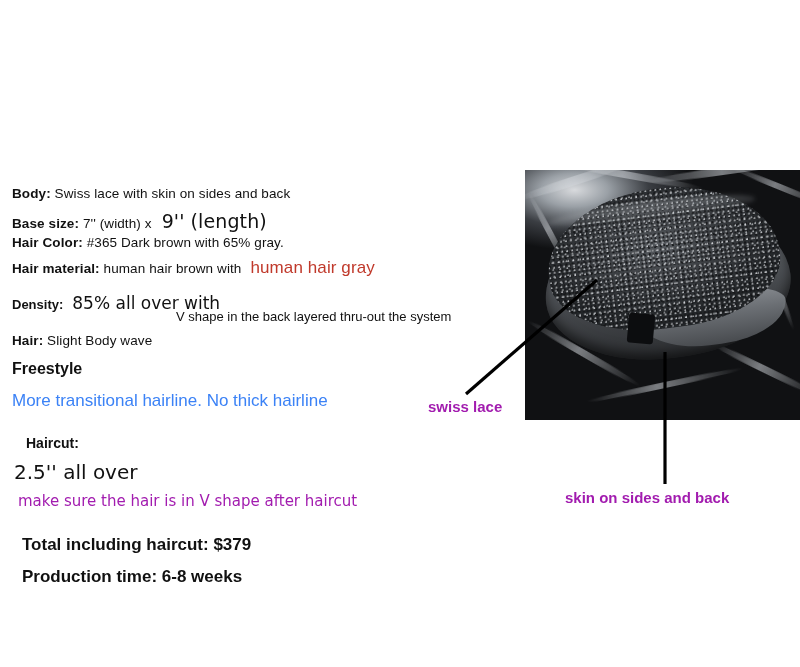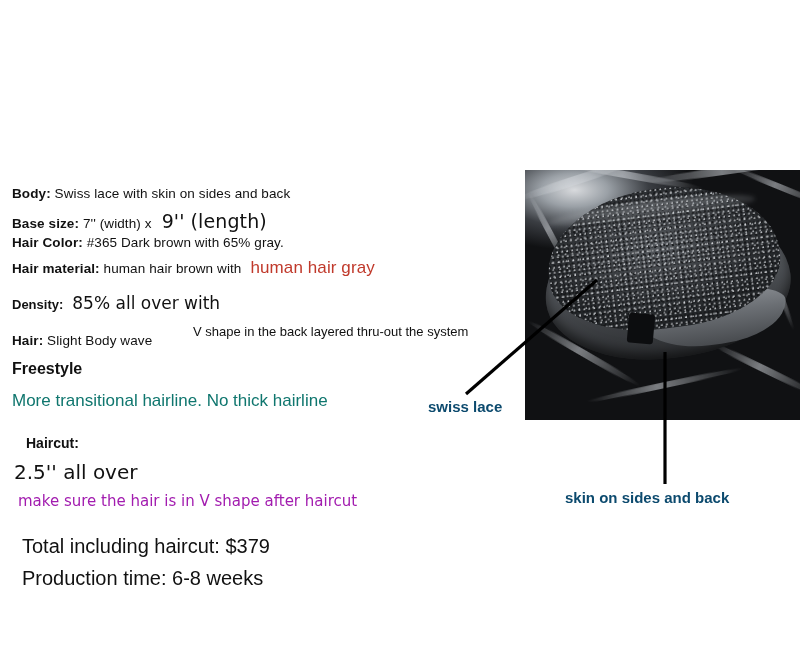--- a/index.html
+++ b/index.html
@@ -32,21 +32,21 @@
   .spec-line   { font-size: 13.5px; letter-spacing: 0.1px; }
   .spec-note   { font-size: 13px; }
   .spec-red-lg { font-size: 17px; font-weight: normal; }
 
   
   #row-base        { left: 12px;  top: 186px; }
   #row-basesize    { left: 12px;  top: 210px; }
   #row-haircolor   { left: 12px;  top: 235px; }
   #row-hairmat     { left: 12px;  top: 258px; }
   #row-density     { left: 12px;  top: 285px; margin-top: 8px; }
-  #row-vshape      { left: 193px; top: 309px; margin-top: 15px; }
+  #row-vshape      { left: 176px; top: 309px; }
   #row-wave        { left: 12px;  top: 333px; }
   #row-freestyle   { left: 12px;  top: 360px; }
   #row-hairline    { left: 12px;  top: 391px; }
   #row-haircut-lbl { left: 14px;  top: 435px; }
   #row-haircut-len { left: 14px;  top: 460px; }
   #row-haircut-red { left: 18px;  top: 492px; }
   #row-total       { left: 22px;  top: 535px; }
   #row-production  { left: 22px;  top: 567px; }
 
   #row-basesize .inch-big {
@@ -56,39 +56,39 @@
     padding-left: 10px;
   }
   #row-density .dens-big {
     font-family: "DejaVu Sans", sans-serif;
     font-size: 17px;
     font-weight: normal;
     padding-left: 9px;
   }
   #row-density .dens-lbl { font-size: 13px; }
   #row-freestyle { font-size: 16px; font-weight: bold; }
-  #row-hairline  { font-size: 17px; color: #0f766e; }
+  #row-hairline  { font-size: 17px; color: #3b82f6; }
   #row-haircut-lbl { font-size: 14px; font-weight: bold; padding-left: 12px; }
   #row-haircut-len {
     font-family: "DejaVu Sans", sans-serif;
     font-size: 20px;
   }
   #row-haircut-red {
     font-family: "DejaVu Sans", sans-serif;
     font-size: 15px;
     color: #a21caf;
   }
-  #row-total, #row-production { font-size: 20px; font-weight: normal; }
+  #row-total, #row-production { font-size: 17px; font-weight: bold; }
 
   
   .anno {
     position: absolute;
     font-size: 15px;
     font-weight: bold;
-    color: #0c4a6e;
+    color: #a21caf;
     white-space: nowrap;
   }
   #anno-swiss-lace { left: 428px; top: 398px; }
   #anno-skin       { left: 565px; top: 489px; }
 
   
   #leaders {
     position: absolute;
     left: 0; top: 0;
     width: 800px; height: 667px;

